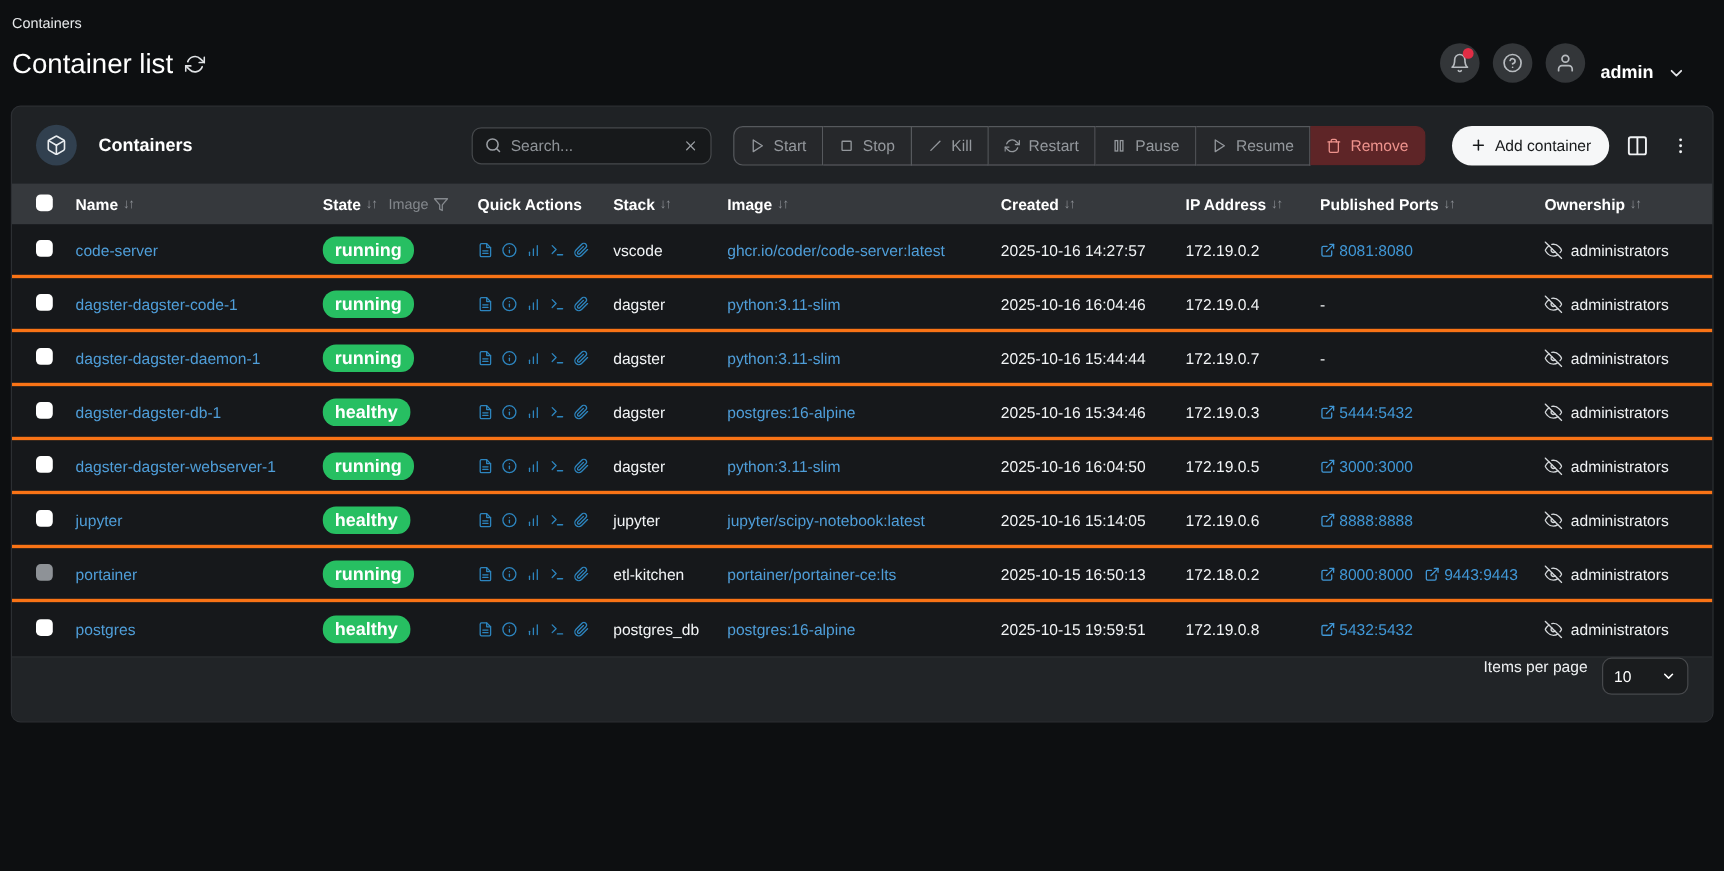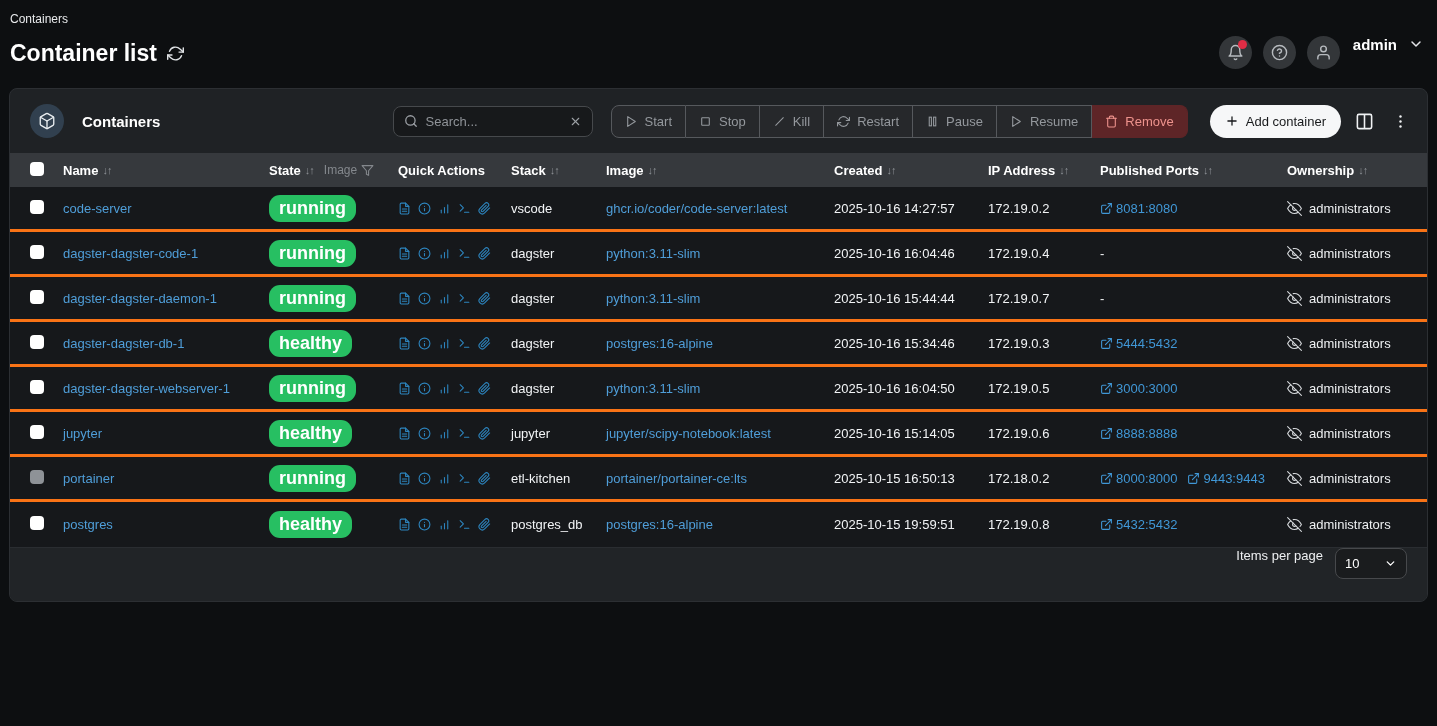--- a/index.html
+++ b/index.html
@@ -3,23 +3,23 @@
 <meta charset="utf-8">
 <style>
   * { margin:0; padding:0; box-sizing:border-box; }
   html,body { width:1437px; height:726px; background:#0d0f11; overflow:hidden;
     font-family:"Liberation Sans", sans-serif; color:#eef0f2; }
 
   
   .page-header { position:relative; padding:12px 16px 0 10px; height:88px; }
   .breadcrumb { font-size:12px; color:#e8eaec; cursor:pointer; }
   .title-row { display:flex; align-items:center; gap:10px; margin-top:14px; }
-  .page-title { font-size:23px; font-weight:bold; color:#fff; }
+  .page-title { font-size:23px; font-weight:normal; color:#fff; }
   .title-refresh { display:inline-flex; cursor:pointer; color:#dfe2e5; }
-  .top-right { position:absolute; right:13px; top:36px; display:flex; align-items:flex-start; gap:11px; }
+  .top-right { position:absolute; right:32px; top:36px; display:flex; align-items:flex-end; gap:11px; }
   .circle-btn { width:33px; height:33px; border-radius:50%; background:#333639; display:flex;
     align-items:center; justify-content:center; color:#b7bbbf; cursor:pointer; position:relative; }
   .red-dot { position:absolute; top:4px; right:5px; width:9px; height:9px; border-radius:50%; background:#e02d45; }
   .admin-name { font-size:15px; font-weight:600; color:#fff; margin-left:2px; }
   .chev { color:#e3e5e8; display:flex; cursor:pointer; }
 
   
   .card { margin:0 9px; width:1419px; background:#1f2225; border:1px solid #2c2f33;
     border-radius:8px; overflow:hidden; }
   .toolbar { height:64px; display:flex; align-items:center; padding:0 14px 0 20px; gap:10px; }
@@ -49,21 +49,21 @@
   .th { display:flex; align-items:center; gap:4px; cursor:pointer; }
   .sort { display:flex; font-size:11px; font-weight:normal; color:#8d9196; letter-spacing:-1px; }
   .filter-lbl { font-size:12px; font-weight:normal; color:#84888d; display:flex; align-items:center; gap:4px; margin-left:6px; }
   .cell-check { padding-left:20px; }
   .checkbox { width:14px; height:14px; border-radius:4px; background:#fff; display:inline-block; cursor:pointer; }
   .checkbox.disabled { background:#8e9297; }
 
   .row { height:45px; background:#16181b; border-bottom:3px solid #f97316; font-size:13px; }
   .row:last-child { border-bottom:none; }
   .link { color:#4f9ed9; text-decoration:none; cursor:pointer; }
-  .badge { display:inline-block; background:#27bf62; color:#fff; font-size:18px; font-weight:bold;
+  .badge { display:inline-block; background:#27bf62; color:#fff; font-size:15px; font-weight:bold;
     padding:3px 10px; border-radius:11px; }
   .qa { display:flex; gap:7px; color:#2d85bf; }
   .qa span { display:flex; cursor:pointer; }
   .plain { color:#f2f4f6; }
   .ports { display:flex; gap:10px; }
   .port-link { display:flex; align-items:center; gap:3px; color:#4097d6; text-decoration:none; cursor:pointer; font-size:13px; }
   .no-ports { color:#f2f4f6; }
   .owner { display:flex; align-items:center; gap:7px; color:#eef0f2; }
   .owner svg { color:#d4d7da; }
 

